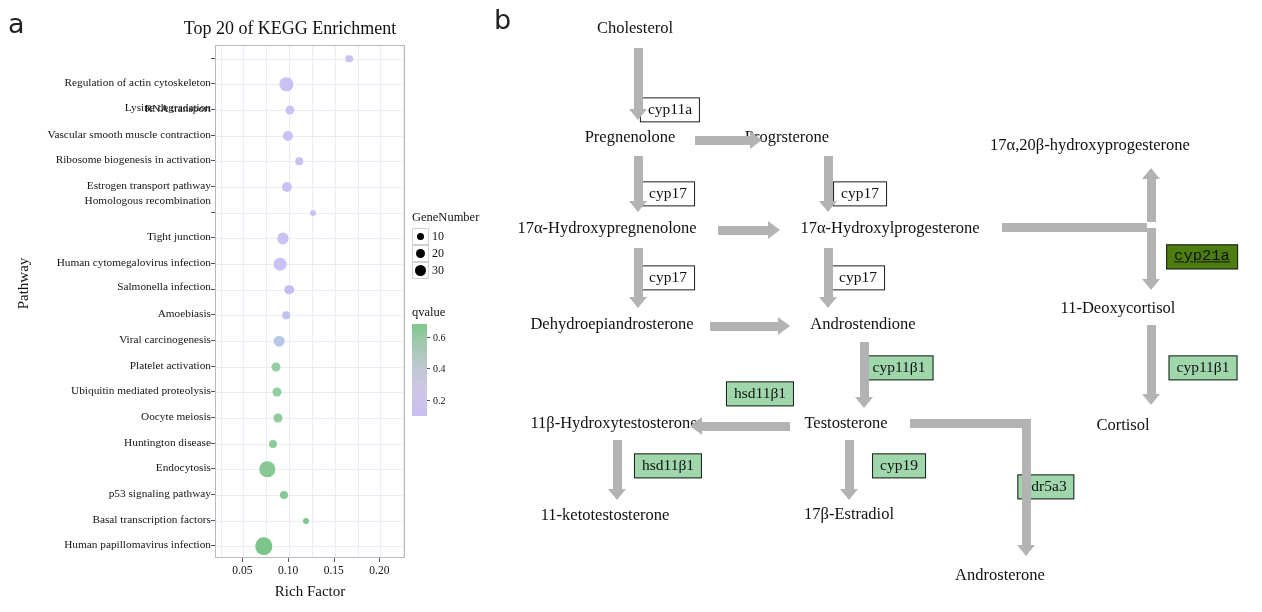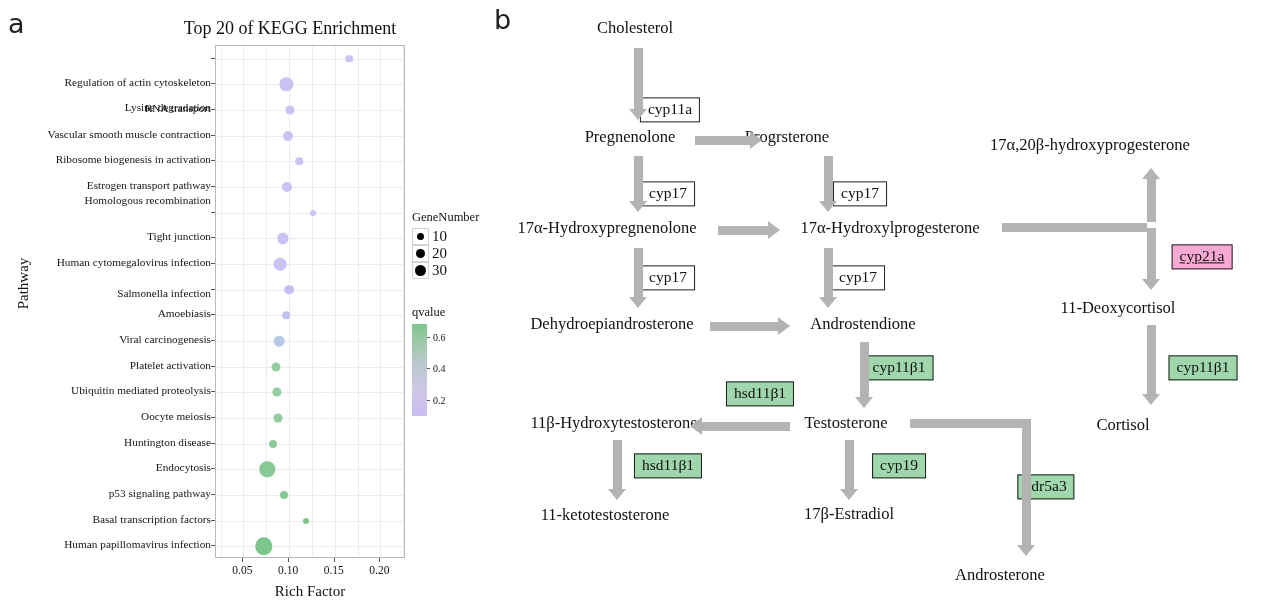--- a/index.html
+++ b/index.html
@@ -41,37 +41,37 @@
     position:absolute;left:-22px;top:275px;width:90px;text-align:center;
     font-size:15px;color:#111;transform:rotate(-90deg);
   }
   
   #legend-size{position:absolute;left:412px;top:210px;width:80px;}
   #legend-size .lg-title{font-size:12.5px;color:#111;margin-bottom:3px;}
   .sz-row{display:flex;align-items:center;height:17px;}
   .sz-box{width:17px;height:17px;border:1px solid #d2d2d2;background:#fff;
           display:flex;align-items:center;justify-content:center;box-sizing:border-box;}
   .sz-dot{background:#000;border-radius:50%;}
-  .sz-lbl{font-size:15px;margin-left:3px;color:#111;}
+  .sz-lbl{font-size:12px;margin-left:3px;color:#111;}
   #legend-color{position:absolute;left:412px;top:305px;width:80px;}
   #legend-color .lg-title{font-size:12.5px;color:#111;margin-bottom:4px;}
   #cbar-wrap{position:relative;width:70px;height:92px;}
   #cbar{position:absolute;left:0;top:0;width:15px;height:92px;
      background:linear-gradient(to bottom,#7ec68c 0%, #9cc9a8 18%,#bcc8cf 45%,#cfc6e6 72%,#c8bdf0 100%);}
   .cb-tick{position:absolute;left:15px;width:3px;height:1px;background:#555;}
   .cb-lbl{position:absolute;left:21px;font-size:10px;color:#111;transform:translateY(-50%);}
   
   #panel-b{position:absolute;left:490px;top:0;width:772px;height:612px;}
   .node{position:absolute;font-size:16.5px;color:#111;white-space:nowrap;
         transform:translate(-50%,-50%);line-height:1;}
   .enz{position:absolute;font-size:15.5px;white-space:nowrap;
        border:1.6px solid #1d1d1d;padding:3px 7px 4px 7px;background:#fff;
        transform:translate(-50%,-50%);line-height:1.05;color:#111;}
   .enz.green{background:#9fd6ac;}
-  .enz.purple{background:#f9a8d4;}
+  .enz.purple{background:#4d7c0f;font-family:Liberation Mono, monospace;}
   .enz.purple span{text-decoration:underline;}
   .arr{position:absolute;background:#b3b3b3;}
   .arrhead{position:absolute;width:0;height:0;}
   .ah-down{border-left:9px solid transparent;border-right:9px solid transparent;border-top:11px solid #b3b3b3;}
   .ah-up{border-left:9px solid transparent;border-right:9px solid transparent;border-bottom:11px solid #b3b3b3;}
   .ah-right{border-top:9px solid transparent;border-bottom:9px solid transparent;border-left:12px solid #b3b3b3;}
   .ah-left{border-top:9px solid transparent;border-bottom:9px solid transparent;border-right:12px solid #b3b3b3;}
 </style>
 </head>
 <body>
@@ -85,21 +85,21 @@
   <div id="ylabels">
       <div class="ylab" style="top: 28px; margin-top: 35px;">Lysine degradation</div>
       <div class="ylab" style="top: 38.475px;">Regulation of actin cytoskeleton</div>
       <div class="ylab" style="top: 64.125px;">RNA transport</div>
       <div class="ylab" style="top: 89.775px;">Vascular smooth muscle contraction</div>
       <div class="ylab" style="top: 115.425px;">Ribosome biogenesis in activation</div>
       <div class="ylab" style="top: 141.075px;">Estrogen transport pathway</div>
       <div class="ylab" style="top: 156px;">Homologous recombination</div>
       <div class="ylab" style="top: 192.375px;">Tight junction</div>
       <div class="ylab" style="top: 218.025px;">Human cytomegalovirus infection</div>
-      <div class="ylab" style="top: 249px;">Salmonella infection</div>
+      <div class="ylab" style="top: 242px;">Salmonella infection</div>
       <div class="ylab" style="top: 269.325px; margin-left: 12px;">Amoebiasis</div>
       <div class="ylab" style="top: 294.975px;">Viral carcinogenesis</div>
       <div class="ylab" style="top: 320.625px;">Platelet activation</div>
       <div class="ylab" style="top: 346.275px;">Ubiquitin mediated proteolysis</div>
       <div class="ylab" style="top: 371.925px; font-family: Liberation Serif, serif;">Oocyte meiosis</div>
       <div class="ylab" style="top: 397.575px;">Huntington disease</div>
       <div class="ylab" style="top: 423.225px;">Endocytosis</div>
       <div class="ylab" style="top: 448.875px;">p53 signaling pathway</div>
       <div class="ylab" style="top: 474.525px;">Basal transcription factors</div>
       <div class="ylab" style="top: 500.175px;">Human papillomavirus infection</div>

